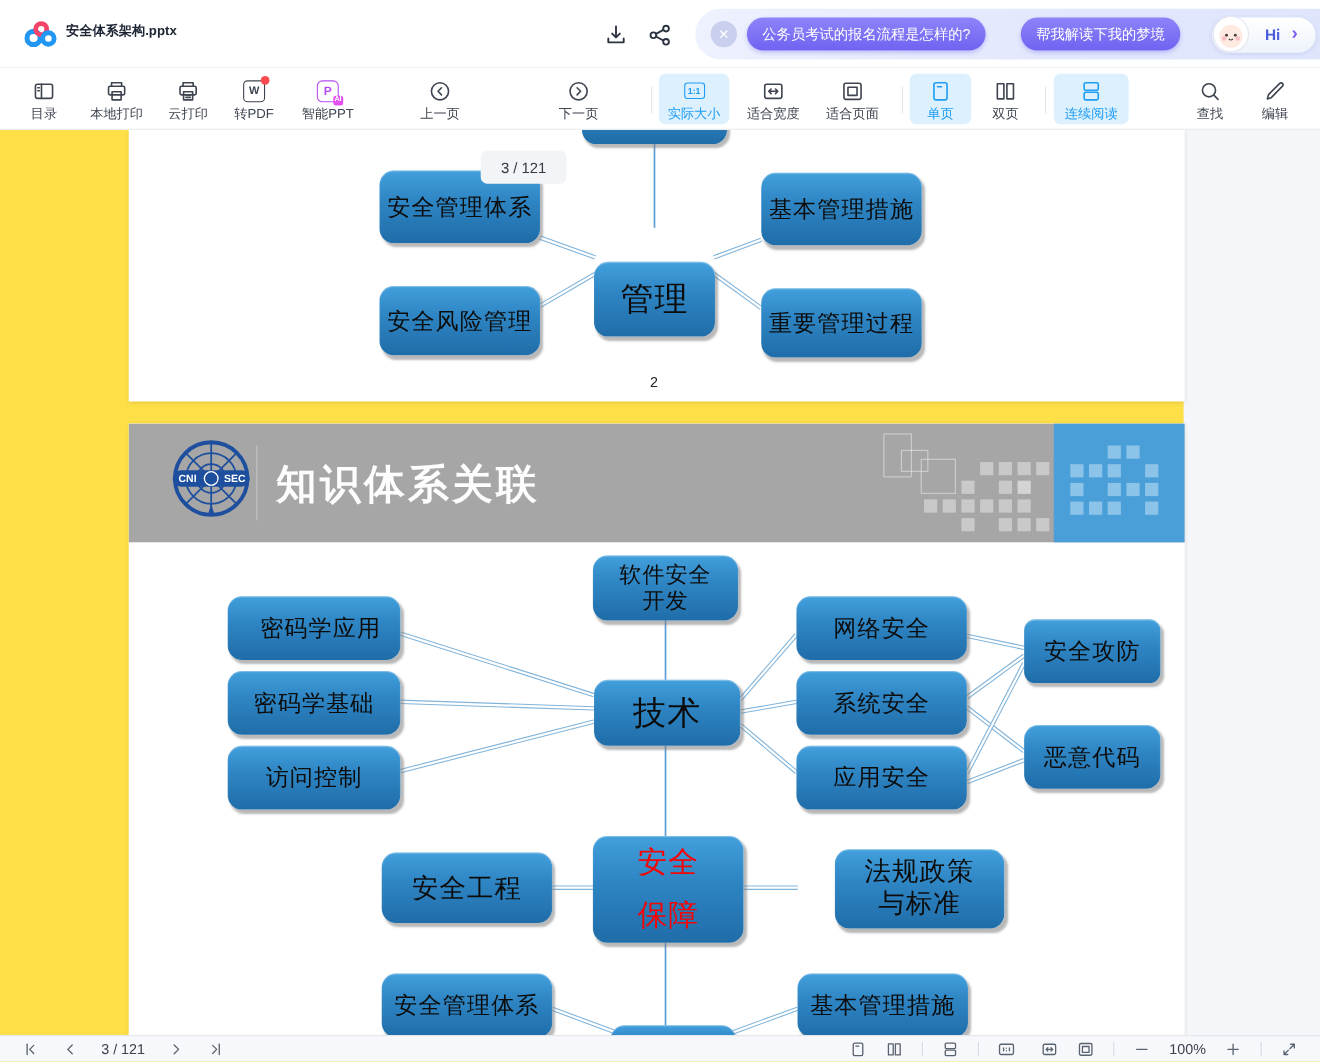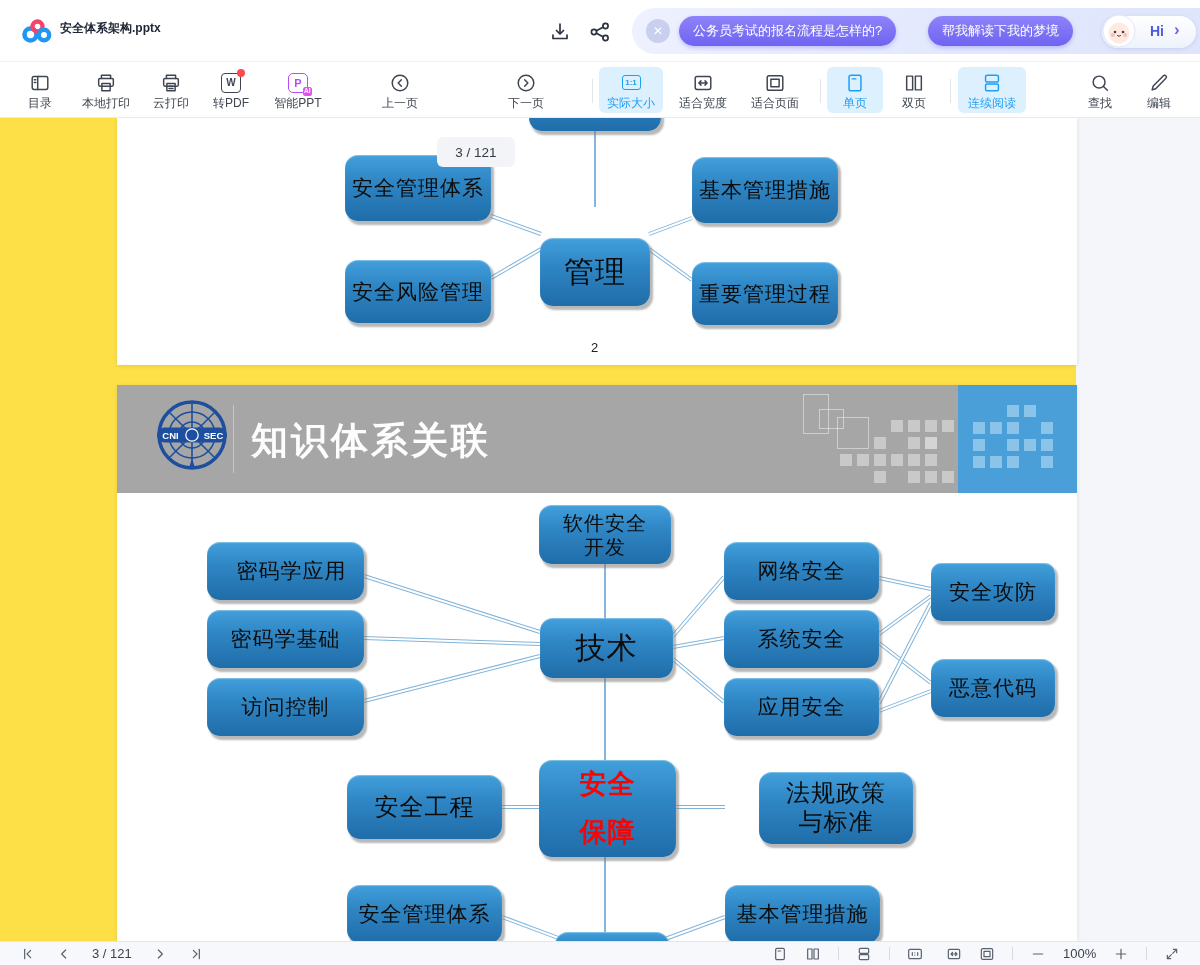--- a/index.html
+++ b/index.html
@@ -53,21 +53,21 @@
   .slide { position:absolute; left:117px; width:960px; background:#fff; overflow:hidden; box-shadow:0 1px 4px rgba(0,0,0,.10); }
   .slide1 { top:0; height:247px; }
   .slide2 { top:267px; height:556px; }
   .edges { position:absolute; left:0; top:0; }
   .node { position:absolute; display:flex; align-items:center; justify-content:center; text-align:center; color:#0c0c0c;
           background:linear-gradient(180deg,#42a0dc 0%,#2f86c4 40%,#1f6da9 100%); border-radius:13px; font-size:21px;
           letter-spacing:1px; box-shadow:2.5px 3.5px 2px rgba(125,125,125,.55), inset 0 1px 1px rgba(255,255,255,.35); }
   .node.big { font-size:30px; }
   .node.mid { font-size:24px; }
   .node.ml  { white-space:pre-line; line-height:1.2; }
-  .node.red { color:#f50505; font-weight:700; font-size:27px; line-height:1.75; white-space:pre-line; }
+  .node.red { color:#f50505; font-weight:400; font-size:27px; line-height:1.75; white-space:pre-line; }
   .pagenum { position:absolute; font-size:13px; color:#222; }
 
   
   .banner { position:absolute; left:0; top:0; width:960px; height:108px; background:#a6a6a6;text-align:right; }
   .banner-blue { position:absolute; left:841px; top:0; width:119px; height:108px; background:#4a9fd9; }
   .banner-title { position:absolute; left:134px; top:31px; font-size:37px; font-weight:700; color:#fdfdfd; letter-spacing:3px; white-space:nowrap; }
   .banner-divider { position:absolute; left:116px; top:20px; width:1px; height:68px; background:#c6c6c6; }
   .orect { position:absolute; border:1px solid rgba(255,255,255,.45); }
   .sq { position:absolute; width:12px; height:12px; }
 

